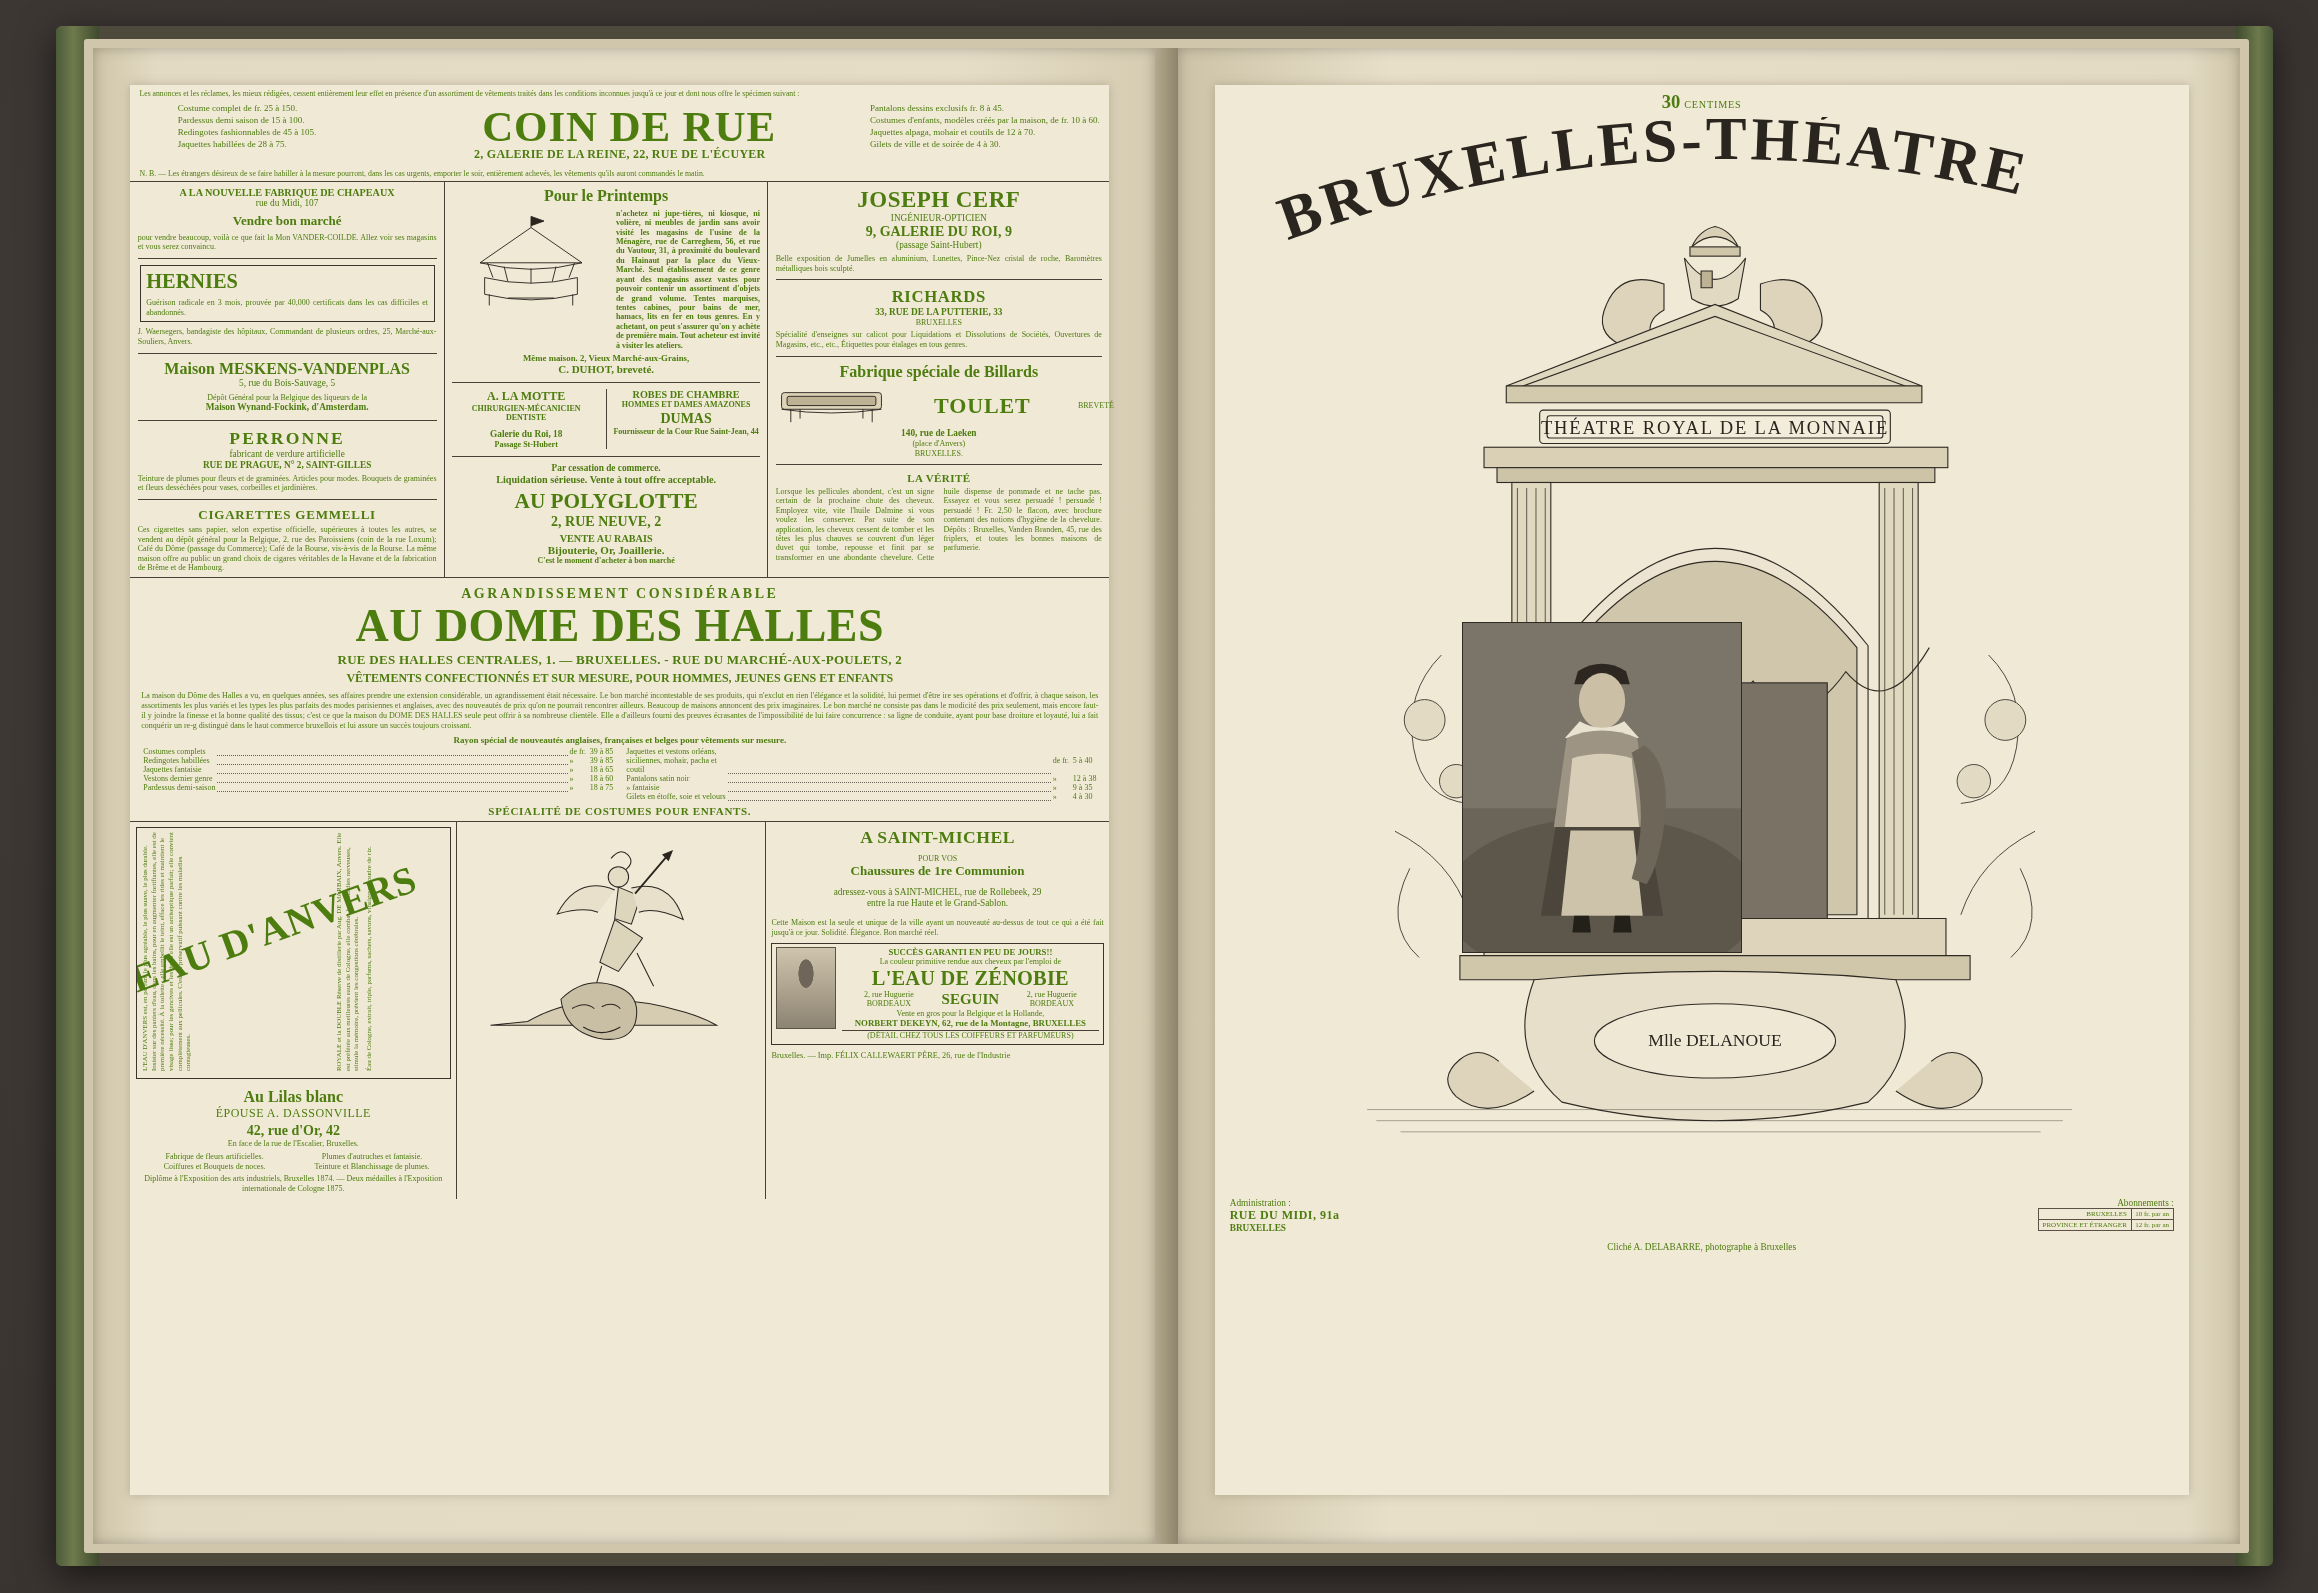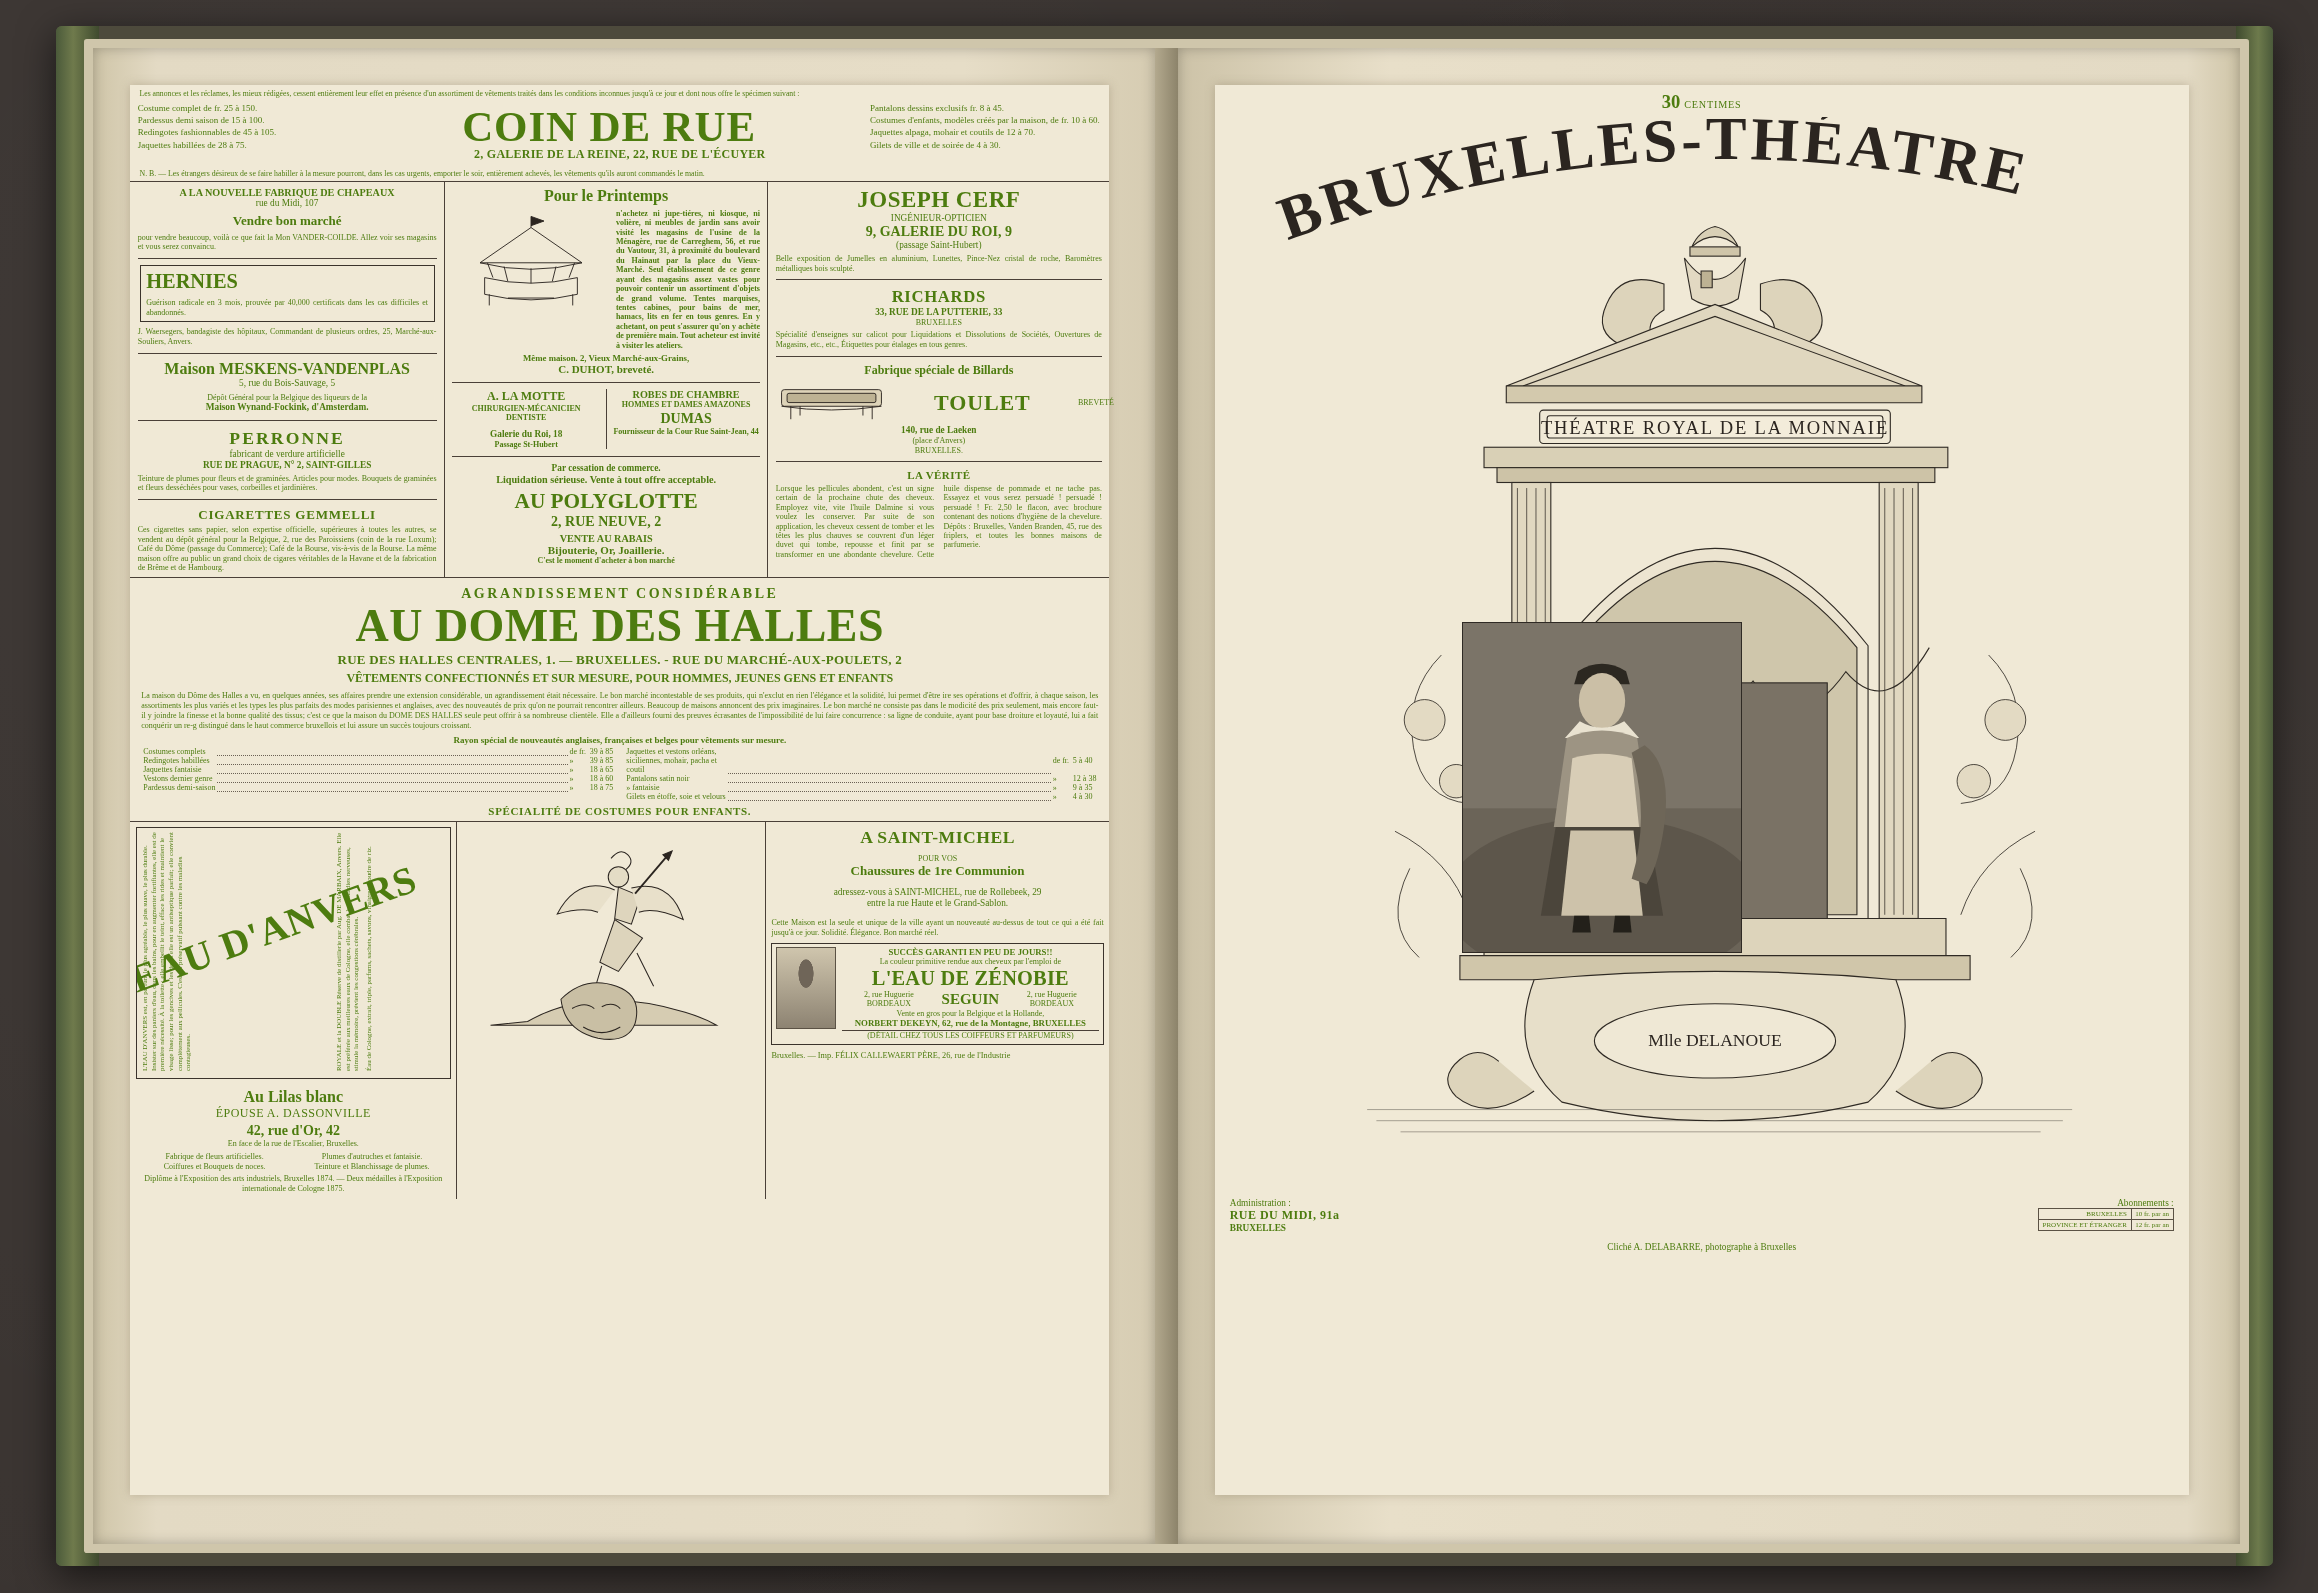--- a/index.html
+++ b/index.html
@@ -39,21 +39,21 @@
   .ink{color:#4d7c0f;}
 
   
   .c{text-align:center}.r{text-align:right}.j{text-align:justify}
   .b{font-weight:bold}.i{}
   .xs{font-size:8px;line-height:1.18}
   .s{font-size:9.3px;line-height:1.2}
 
   
   .topnote{font-size:7.7px;line-height:1.2;padding:3.7px 9.3px;text-align:justify;}
-  .hdrow{display:flex;align-items:center;padding:0 7.4px;}
+  .hdrow{display:flex;align-items:flex-start;padding:0 7.4px;margin-left:40px;}
   .hdcol{font-size:9px;line-height:1.35;}
   .hdcol.l{width:218px}
   .hdcol.rr{width:232px;padding-left:7.4px}
   .coin{flex:1;text-align:center}
   .coin .t{font-size:43px;font-weight:bold;letter-spacing:.02em;font-family:"Liberation Serif",serif}
   .nb{font-size:7.8px;padding:2.8px 9.3px 3.7px;text-align:justify}
 
   .cols{display:flex;border-top:0.9px solid #4a4038;}
   .col{padding:4.6px 7.4px;}
   .col.a{width:306px;border-right:0.9px solid #4a4038}
@@ -230,21 +230,21 @@
               <div class="c i s">(passage Saint-Hubert)</div>
               <div class="xs j" style="margin-top:2.8px">Belle exposition de Jumelles en aluminium, Lunettes, Pince-Nez cristal de roche, Baromètres métalliques bois sculpté.</div>
               <div class="hr"></div>
 
               <div class="c b" style="font-size:16.7px;letter-spacing:.04em">RICHARDS</div>
               <div class="c b s">33, RUE DE LA PUTTERIE, 33</div>
               <div class="c xs">BRUXELLES</div>
               <div class="xs j" style="margin-top:2.8px">Spécialité d'enseignes sur calicot pour Liquidations et Dissolutions de Sociétés, Ouvertures de Magasins, etc., etc., Étiquettes pour étalages en tous genres.</div>
               <div class="hr"></div>
 
-              <div class="c b" style="font-size:12px">Fabrique spéciale de Billards</div>
+              <div class="c b" style="font-size:16px">Fabrique spéciale de Billards</div>
               <div style="display:flex;align-items:center;gap:7.4px;margin-top:3.7px">
                 <svg width="111" height="43" viewBox="0 0 120 46">
                   <g stroke="#2b2520" fill="none" stroke-width="1">
                     <rect x="6" y="8" width="108" height="18" rx="3" fill="#ddd3b8"></rect>
                     <rect x="12" y="12" width="96" height="10" rx="2" fill="#bdb293"></rect>
                     <path d="M16 26 l0 14 M104 26 l0 14 M26 26 l0 10 M94 26 l0 10"></path>
                     <path d="M6 26 q54 8 108 0"></path>
                   </g>
                 </svg>
                 <div style="flex:1;text-align:center">

